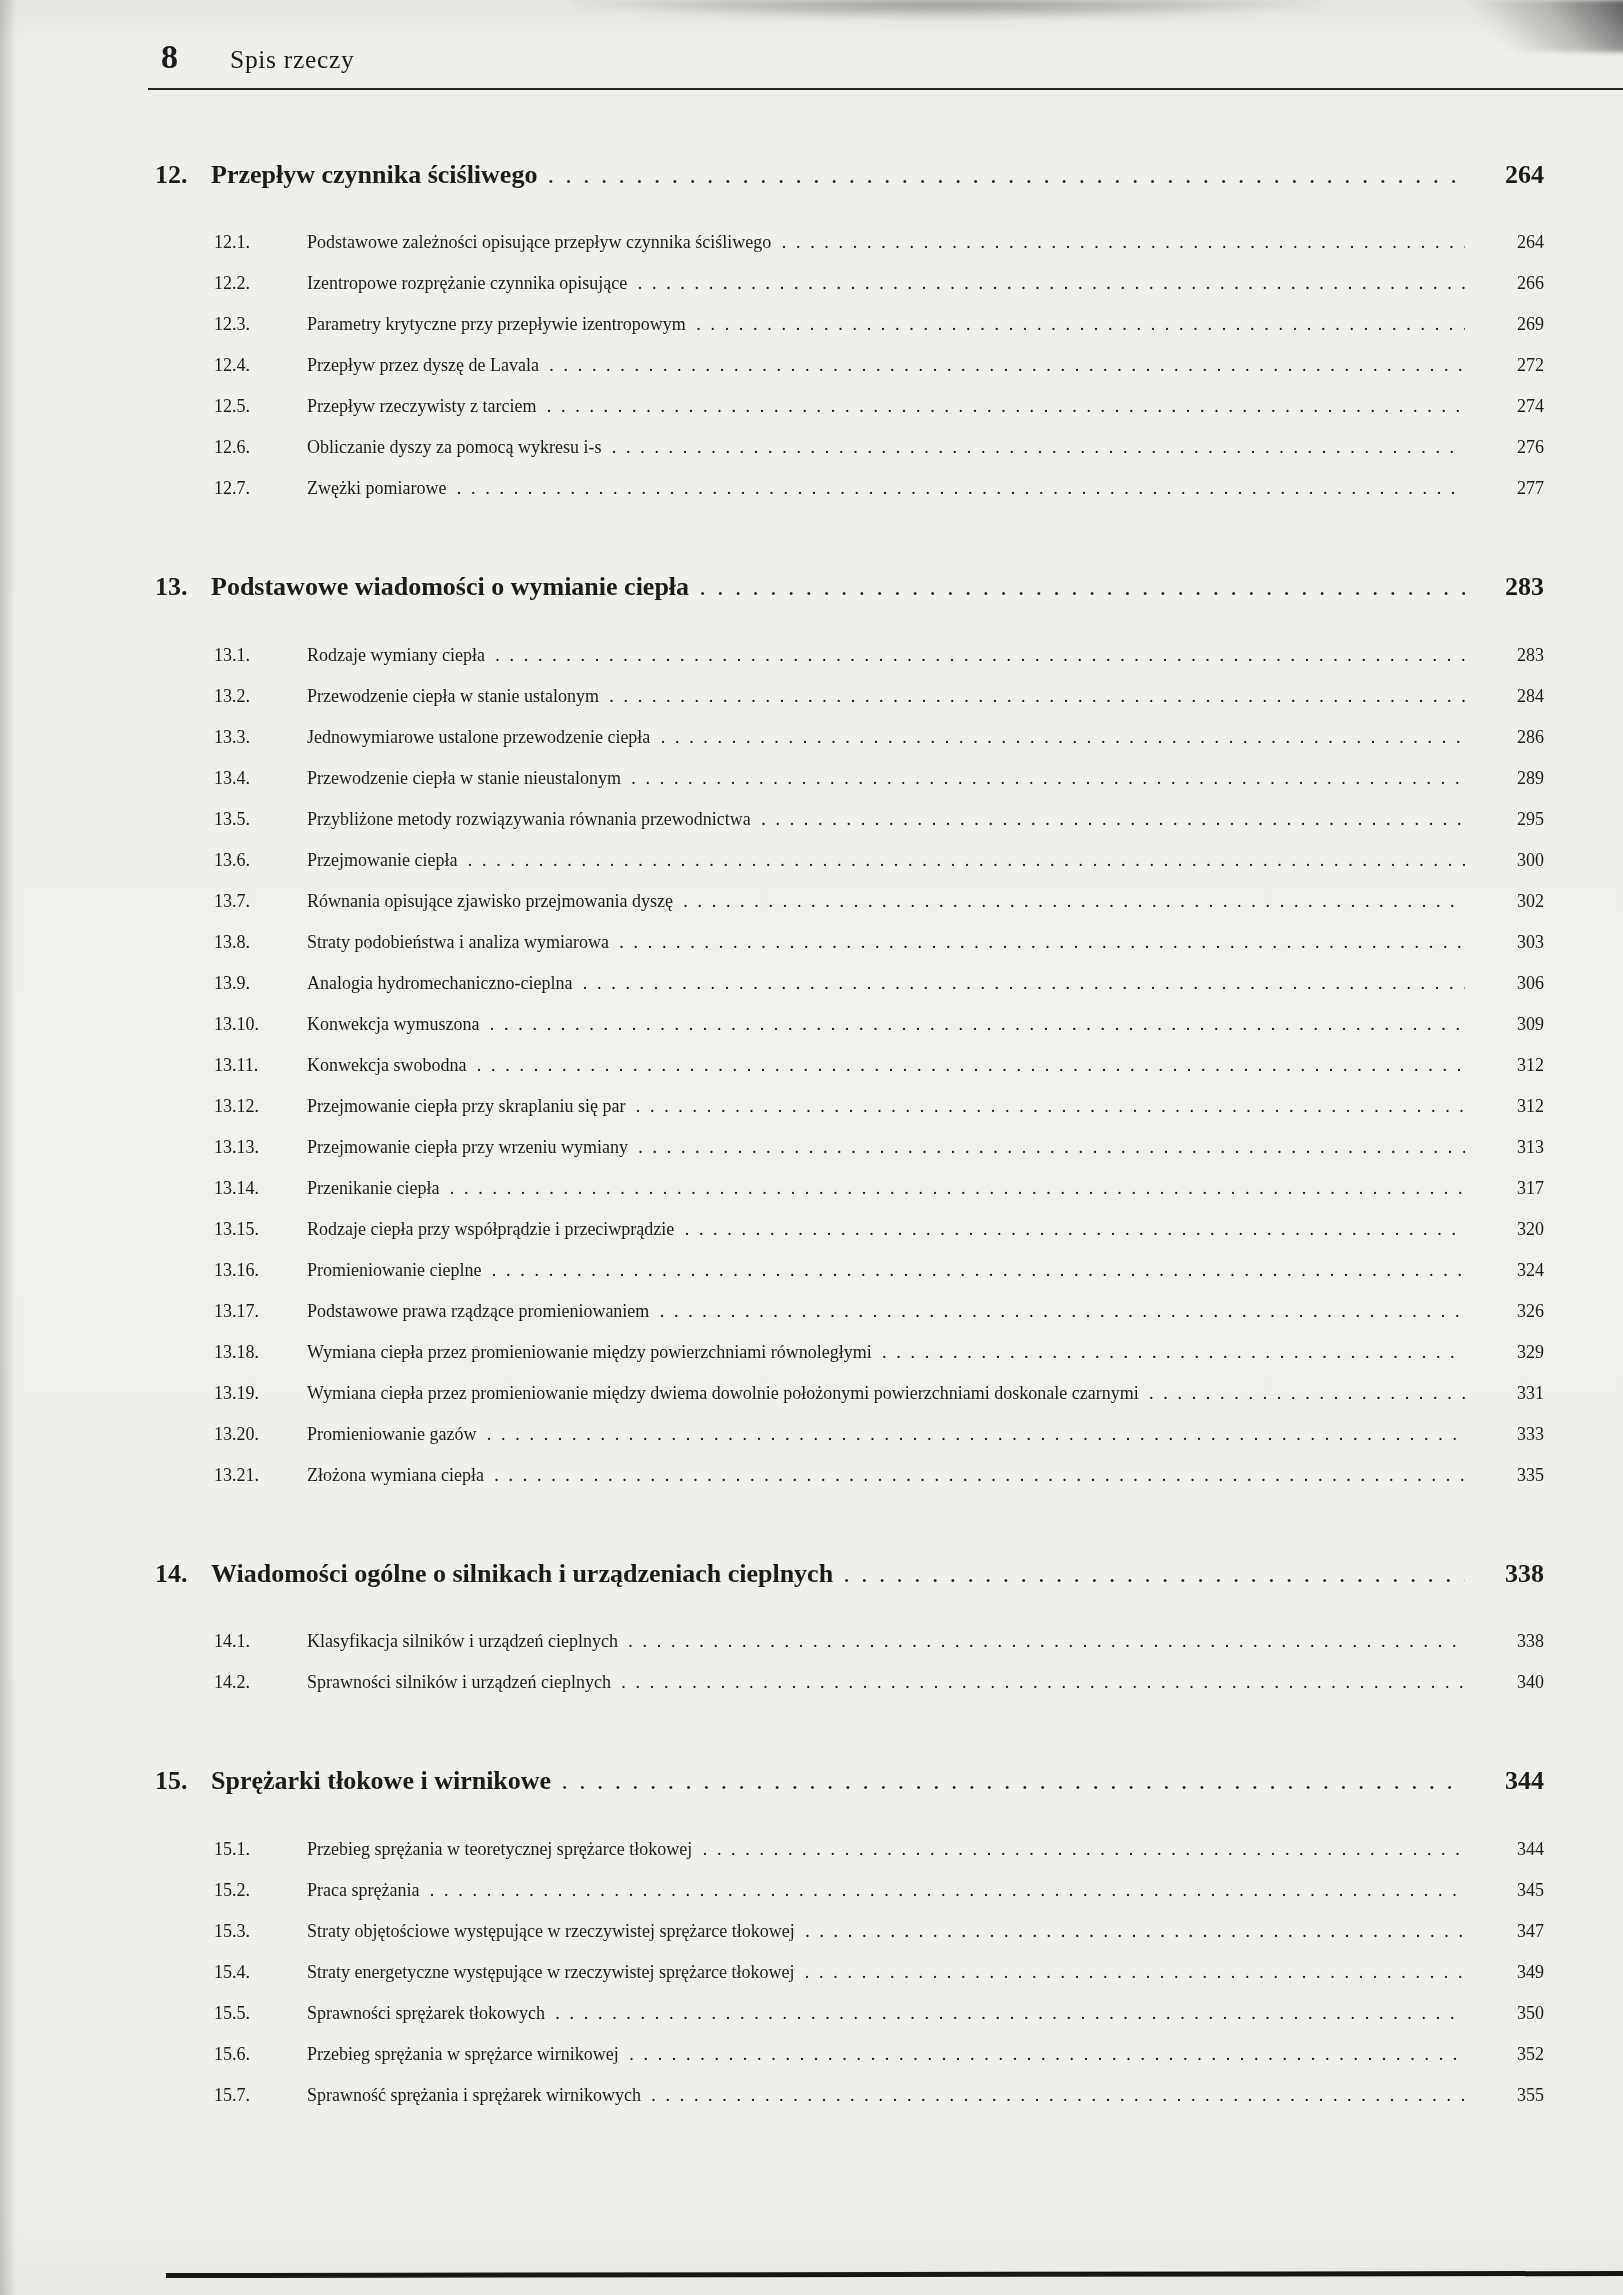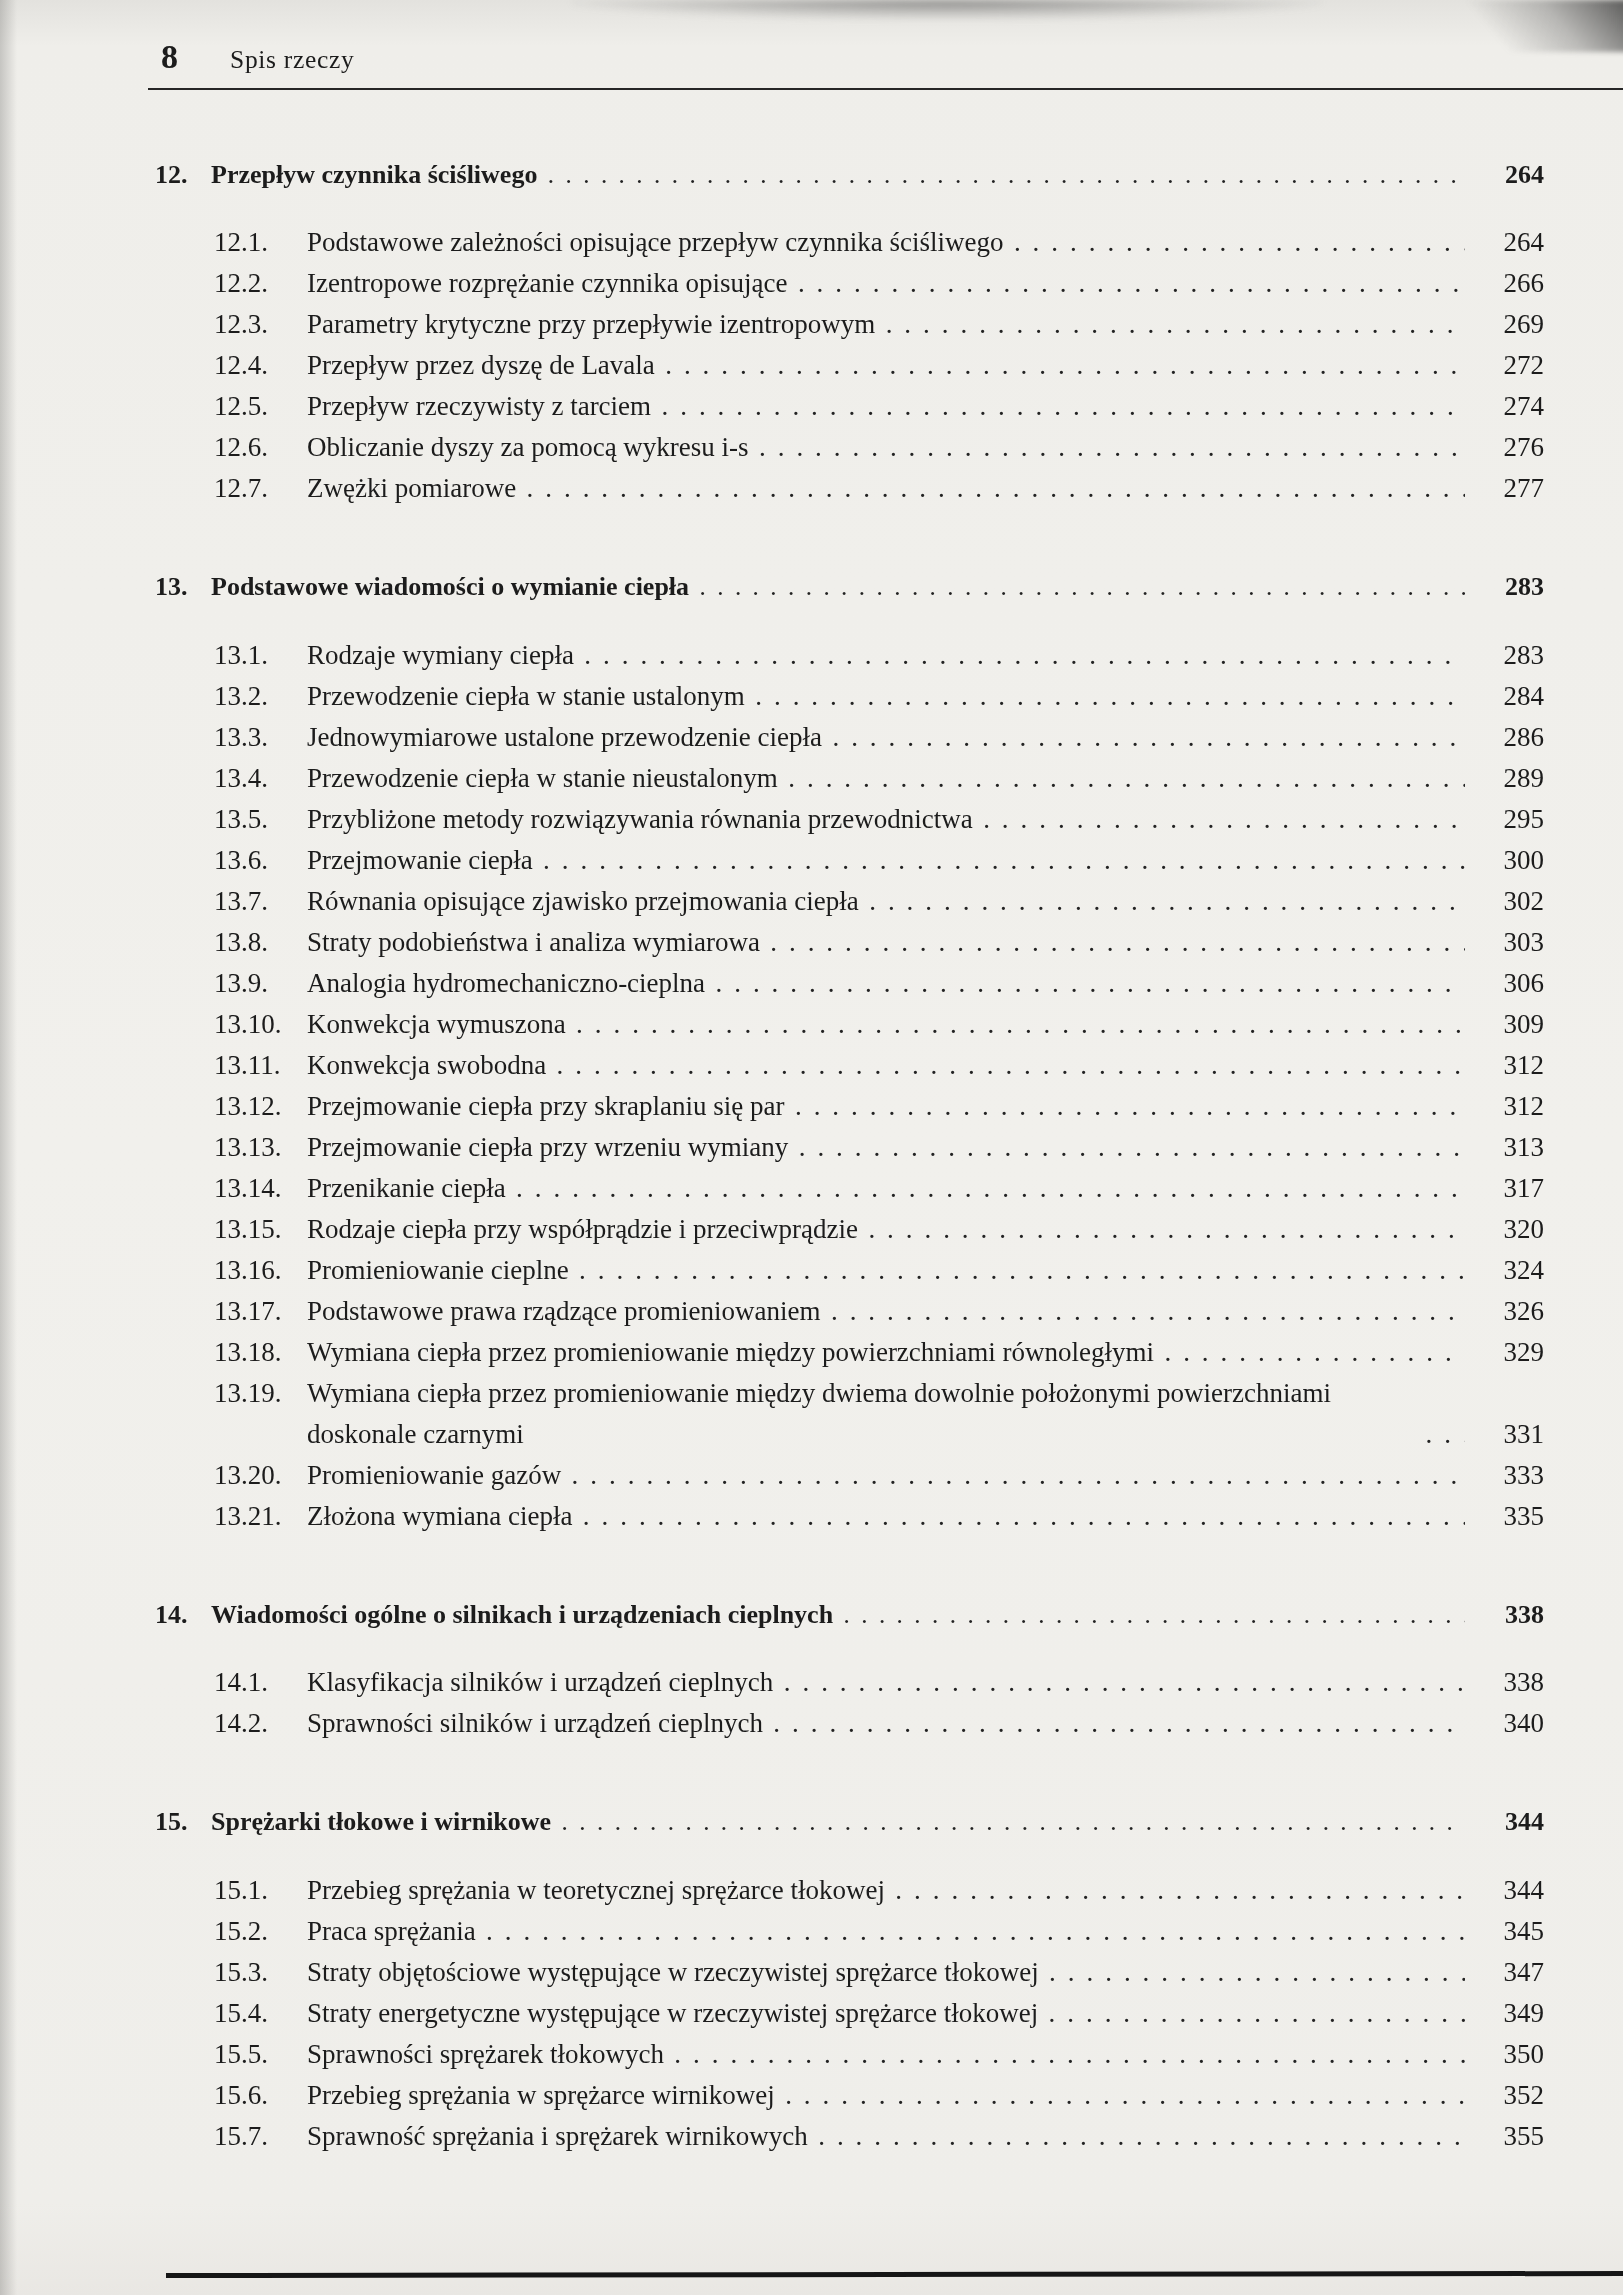--- a/index.html
+++ b/index.html
@@ -53,21 +53,21 @@
   }
   
   .toc {
     position: absolute; top: 97px; left: 155px; width: 1389px;
   }
   .chapter { margin-top: 57px; }
   .row {
     display: flex;
     align-items: flex-end;
     line-height: 41px;
-    font-size: 27px;
+    font-size: 18px;
   }
   .num { align-self: flex-start; flex: 0 0 auto; }
   .ttl { flex: 0 1 auto; }
   .dots {
     flex: 1 1 39px;
     min-width: 39px;
     overflow: hidden;
     white-space: nowrap;
     letter-spacing: 2.6px;
     margin: 0 6.5px 0 10.4px;
@@ -186,21 +186,21 @@
             <span class="pg">295</span>
           </div>
           <div class="row item-row">
             <span class="num">13.6.</span>
             <span class="ttl">Przejmowanie ciepła</span>
             <span class="dots">. . . . . . . . . . . . . . . . . . . . . . . . . . . . . . . . . . . . . . . . . . . . . . . . . . . . . . . . . . . . . . . . . . . . . . . . . . . . . . . . . . . . . . . . . . . . . . . . . . . . . . . . . . . . . . . . . . . . . . . . </span>
             <span class="pg">300</span>
           </div>
           <div class="row item-row">
             <span class="num">13.7.</span>
-            <span class="ttl">Równania opisujące zjawisko przejmowania ciepła</span>
+            <span class="ttl">Równania opisujące zjawisko przejmowania dyszę</span>
             <span class="dots">. . . . . . . . . . . . . . . . . . . . . . . . . . . . . . . . . . . . . . . . . . . . . . . . . . . . . . . . . . . . . . . . . . . . . . . . . . . . . . . . . . . . . . . . . . . . . . . . . . . . . . . . . . . . . . . . . . . . . . . . </span>
             <span class="pg">302</span>
           </div>
           <div class="row item-row">
             <span class="num">13.8.</span>
             <span class="ttl">Straty podobieństwa i analiza wymiarowa</span>
             <span class="dots">. . . . . . . . . . . . . . . . . . . . . . . . . . . . . . . . . . . . . . . . . . . . . . . . . . . . . . . . . . . . . . . . . . . . . . . . . . . . . . . . . . . . . . . . . . . . . . . . . . . . . . . . . . . . . . . . . . . . . . . . </span>
             <span class="pg">303</span>
           </div>
           <div class="row item-row">

